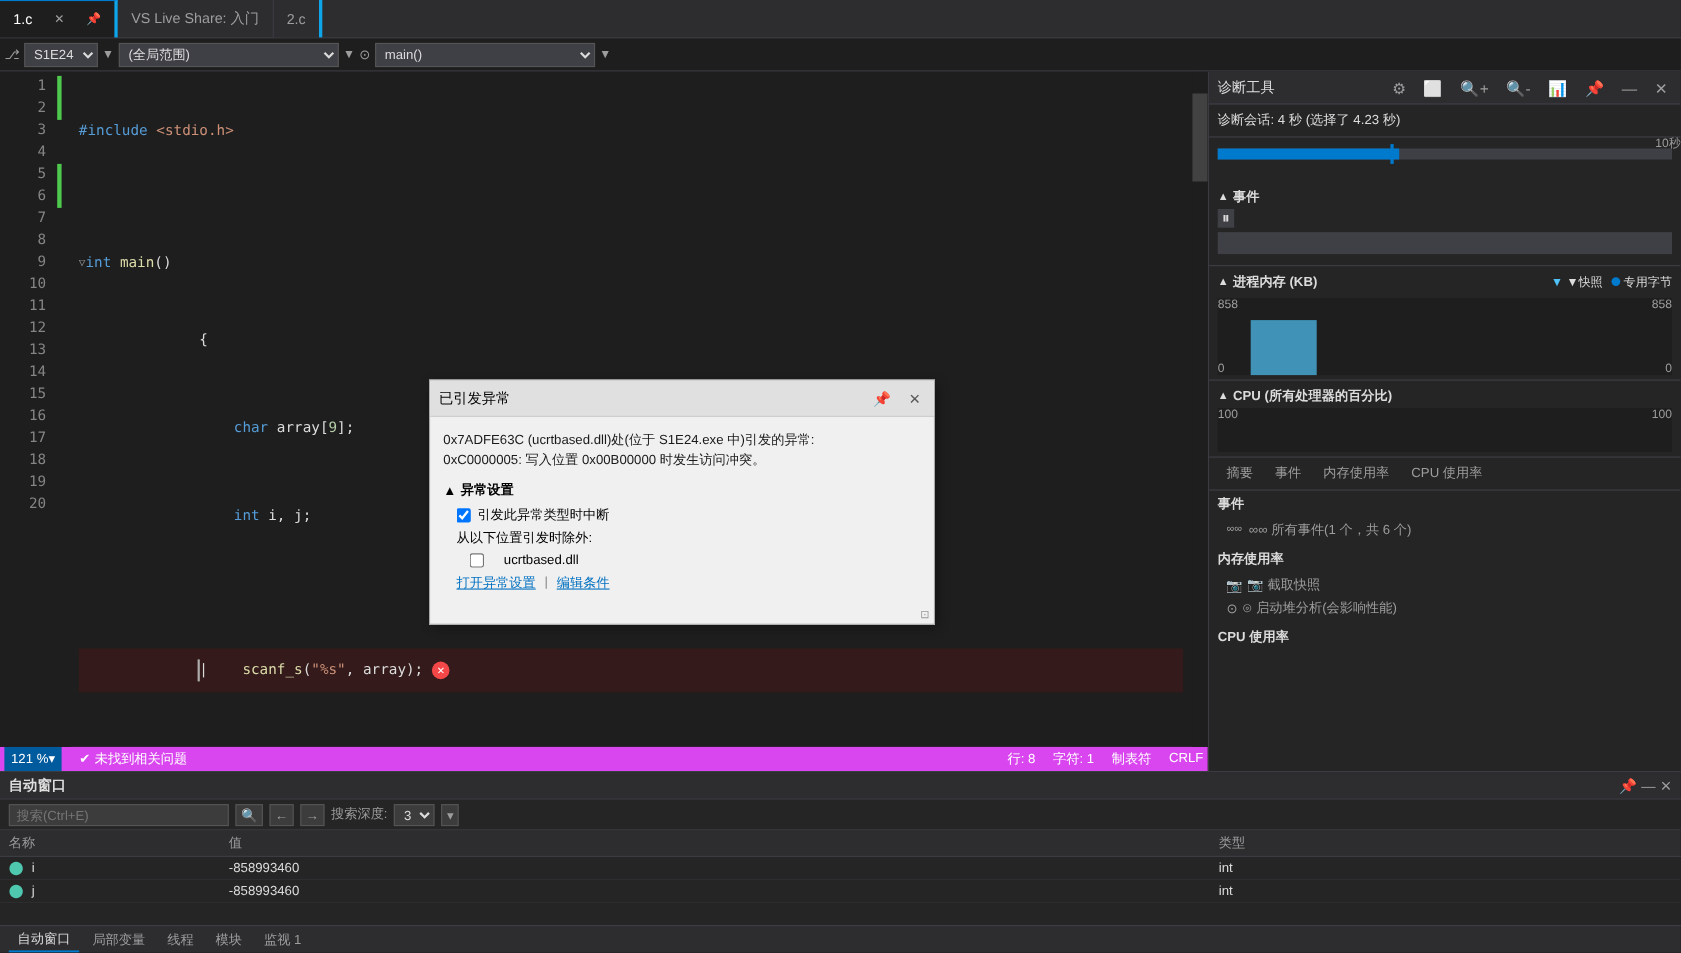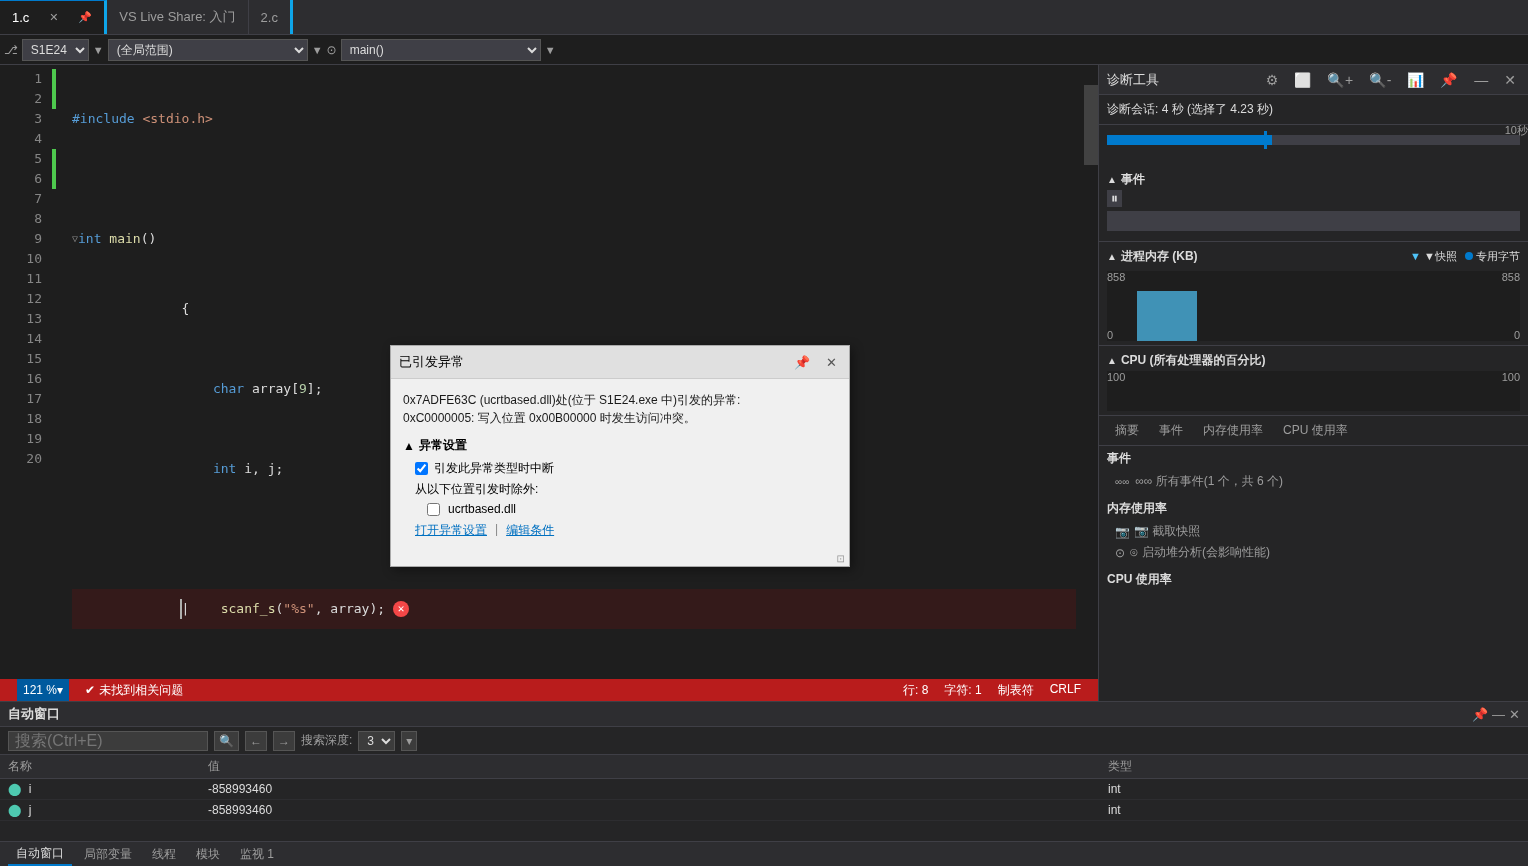--- a/index.html
+++ b/index.html
@@ -198,25 +198,25 @@
     }
     .scrollbar-thumb {
       width: 14px;
       background: #424242;
       height: 80px;
       margin-top: 20px;
     }
 
     
     .status-bar {
-      background: #b91c1c;
+      background: #d946ef;
       height: 22px;
       display: flex;
       align-items: center;
-      padding: 0 17px;
+      padding: 0 4px;
       font-size: 12px;
       color: white;
       flex-shrink: 0;
       gap: 16px;
     }
     .status-zoom {
       background: #005a9e;
       padding: 0 6px;
       height: 100%;
       display: flex;
@@ -545,21 +545,21 @@
       padding-left: 12px;
     }
     .dialog-exclude-label {
       font-size: 12px;
       padding-left: 12px;
       margin-bottom: 4px;
     }
     .dialog-checkbox-row2 {
       display: flex;
       align-items: center;
-      gap: 8px;
+      gap: 18px;
       font-size: 12px;
       padding-left: 24px;
       margin-bottom: 4px;
     }
     .dialog-links {
       display: flex;
       gap: 8px;
       font-size: 12px;
       padding-left: 12px;
       margin-top: 6px;
@@ -613,21 +613,21 @@
       height: 28px;
       padding: 0 8px;
       border-bottom: 1px solid #3f3f46;
       gap: 6px;
       background: #252526;
     }
     .search-input {
       background: #3c3c3c;
       border: 1px solid #555;
       color: #dcdcdc;
-      font-size: 16px;
+      font-size: 12px;
       height: 20px;
       padding: 0 6px;
       width: 200px;
     }
     .search-icon-btn {
       background: #3c3c3c;
       border: 1px solid #555;
       color: #9d9d9d;
       font-size: 12px;
       height: 20px;

